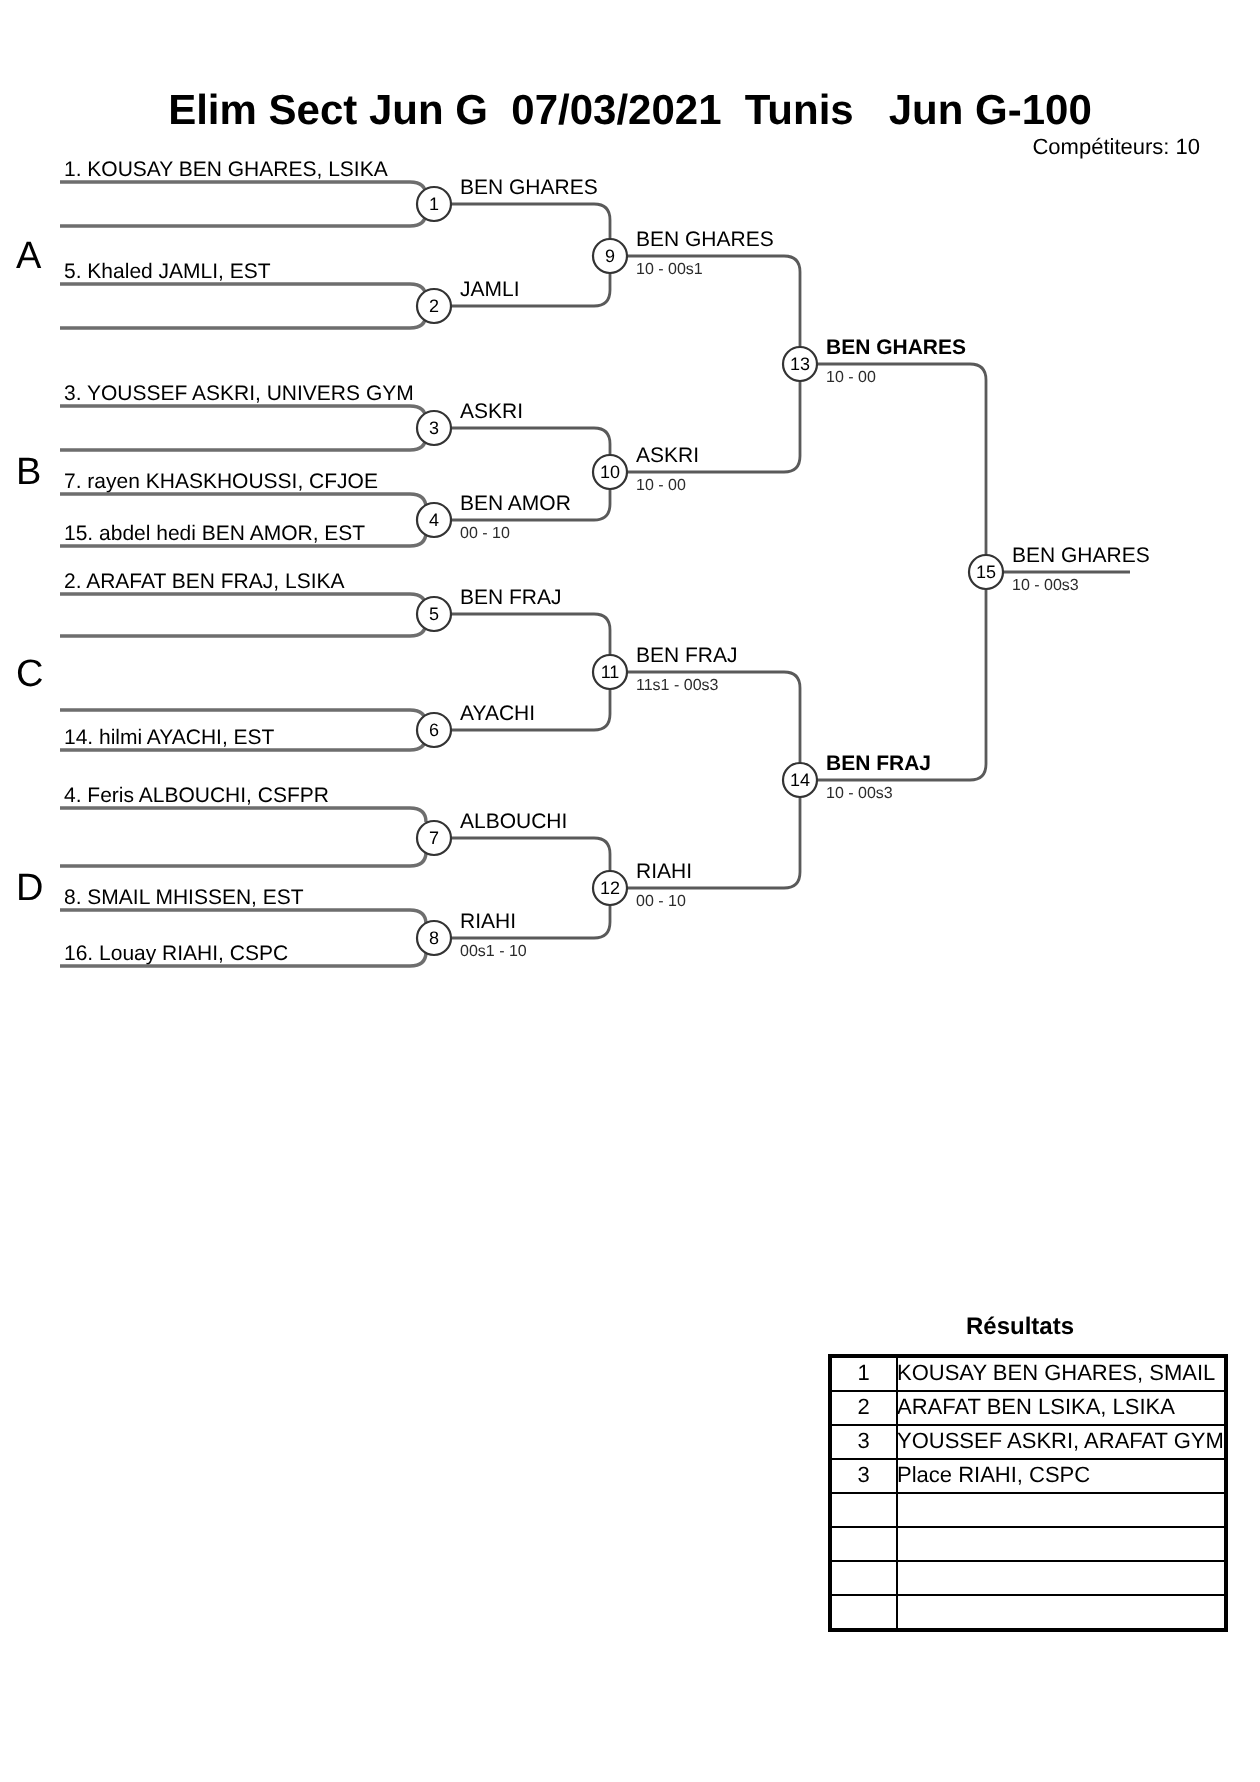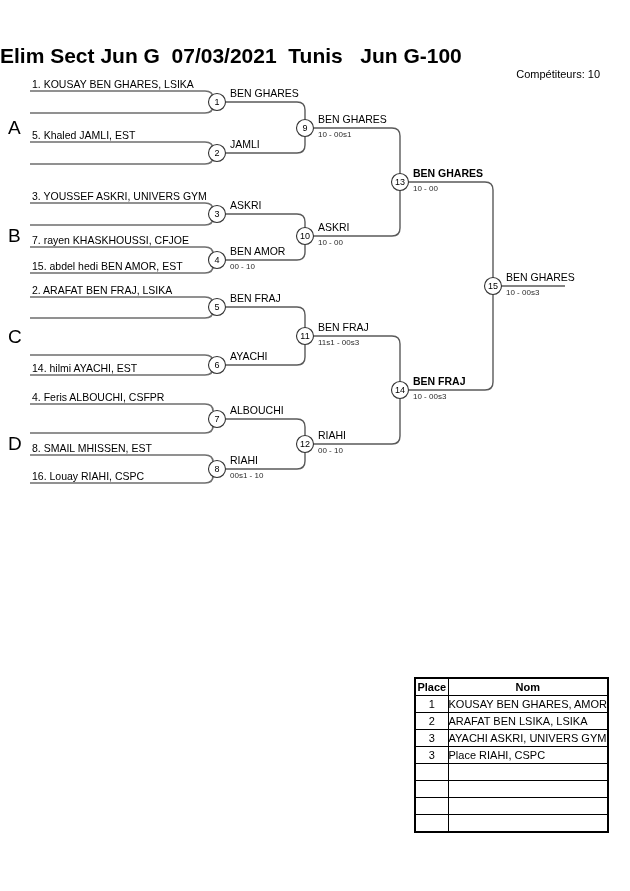--- a/index.html
+++ b/index.html
@@ -1,21 +1,21 @@
 <!DOCTYPE html>
 <html><head>
 <meta charset="utf-8">
 <style>
   html,body{margin:0;padding:0;background:#fff;}
   #page{
     position:relative;width:630px;height:891px;background:#fff;overflow:hidden;
     font-family:"Liberation Sans",sans-serif;color:#000;
   }
   .title{
-    position:absolute;top:44px;left:0;width:630px;
+    position:absolute;top:44px;left:0;width:630px;text-align:center;
     font-size:21px;font-weight:bold;white-space:pre;
   }
   .competitors{
     position:absolute;top:68px;right:30px;font-size:11px;
   }
   svg.bracket{position:absolute;top:0;left:0;}
   svg text{font-family:"Liberation Sans",sans-serif;fill:#000;}
   .seed{font-size:10.5px;}
   .winner{font-size:10.5px;}
   .winner-bold{font-size:10.5px;font-weight:bold;}
@@ -158,42 +158,39 @@
     <text class="score" x="230" y="478">00s1 - 10</text>
     <text class="score" x="318" y="137">10 - 00s1</text>
     <text class="score" x="318" y="245">10 - 00</text>
     <text class="score" x="318" y="345">11s1 - 00s3</text>
     <text class="score" x="318" y="453">00 - 10</text>
     <text class="score" x="413" y="191">10 - 00</text>
     <text class="score" x="413" y="399">10 - 00s3</text>
     <text class="score" x="506" y="295">10 - 00s3</text>
   </svg>
 
+  <div class="results-title">Résultats</div>
 
   <table class="results">
     <colgroup>
         <col class="col-place">
         <col class="col-name">
       </colgroup>
     <tbody>
-        <tr>
-      <th>Place</th>
-      <th>Nom</th>
-    </tr>
     <tr>
       <td class="place">1</td>
-      <td class="name">KOUSAY BEN GHARES, AMOR</td>
+      <td class="name">KOUSAY BEN GHARES, SMAIL</td>
     </tr>
     <tr>
       <td class="place">2</td>
       <td class="name">ARAFAT BEN LSIKA, LSIKA</td>
     </tr>
     <tr>
       <td class="place">3</td>
-      <td class="name">AYACHI ASKRI, UNIVERS GYM</td>
+      <td class="name">YOUSSEF ASKRI, ARAFAT GYM</td>
     </tr>
     <tr>
       <td class="place">3</td>
       <td class="name">Place RIAHI, CSPC</td>
     </tr>
     <tr>
       <td class="place"></td>
       <td class="name"></td>
     </tr>
     <tr>

